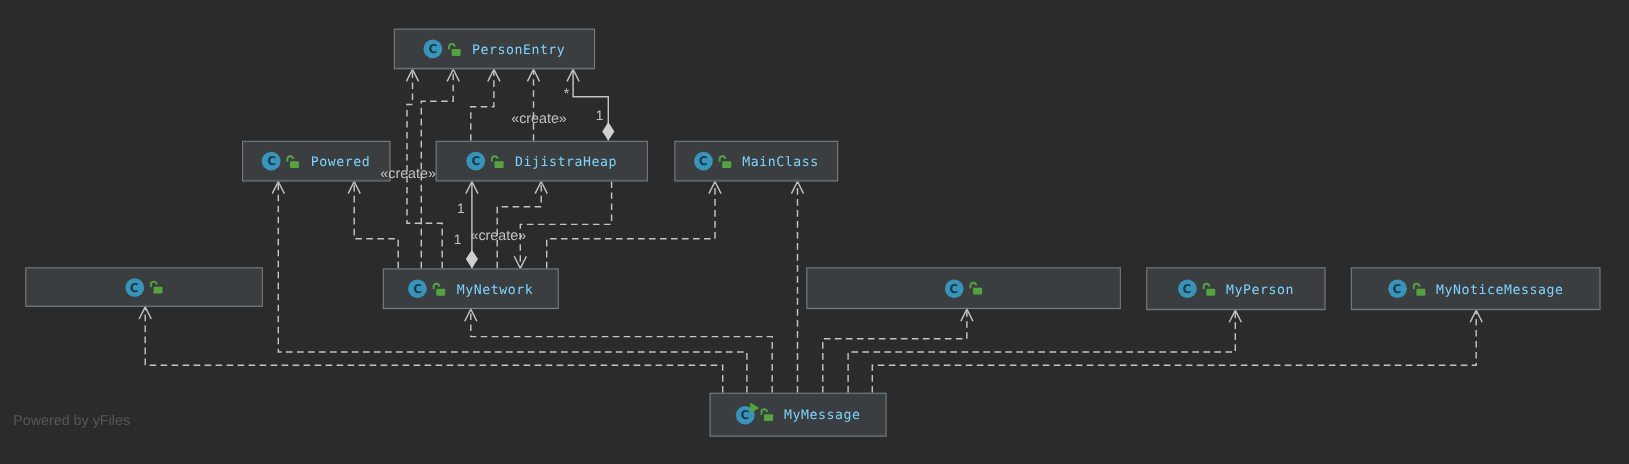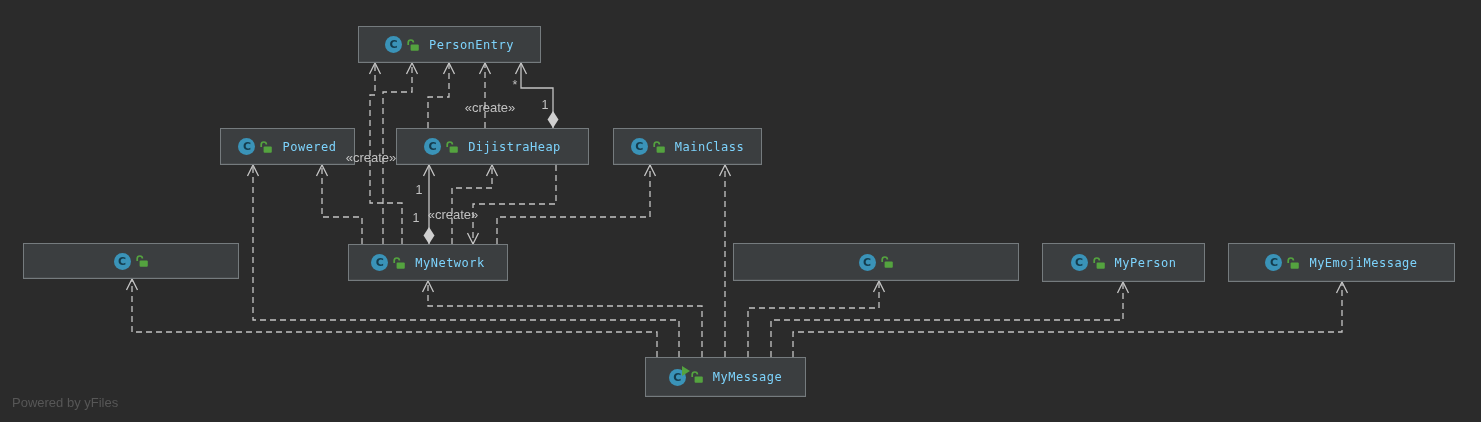--- a/index.html
+++ b/index.html
@@ -39,21 +39,21 @@
     border-left:8px solid #54a33f;
   }
   .edge-label{
     position:absolute;z-index:4;transform:translate(-50%,-50%);
     color:#c2c2c2;font-size:13px;
     font-family:"Liberation Sans","DejaVu Sans",sans-serif;
     white-space:nowrap;pointer-events:none;
   }
   .mult{font-size:12.5px;}
   #watermark{
-    position:absolute;left:12px;top:395px;z-index:5;
+    position:absolute;left:12px;top:374px;z-index:5;
     color:#575757;font-size:13px;
     font-family:"Liberation Sans","DejaVu Sans",sans-serif;
   }
 </style>
 </head>
 <body>
 
 <div id="canvas">
   <svg id="edges" width="1481" height="422">
       <g>
@@ -207,21 +207,21 @@
         <span class="lbl">MyPerson</span>
       </div>
       <div class="node" style="left: 1228px; top: 243px; width: 227px; height: 39px;">
         <span class="icon-pair">
           <span class="cls-circle">C</span>
           <svg width="14" height="14" viewBox="0 0 14 14">
             <path d="M2.2 7 V4.6 a2.6 2.6 0 0 1 5.2 0" fill="none" stroke="#54a33f" stroke-width="1.7"></path>
             <rect x="4.6" y="6.6" width="8.2" height="6.2" rx="1" fill="#54a33f"></rect>
           </svg>
         </span>
-        <span class="lbl">MyEmojiMessage</span>
+        <span class="lbl">MyNoticeMessage</span>
       </div>
       <div class="node" style="left: 645px; top: 357px; width: 161px; height: 40px;">
         <span class="icon-pair">
           <span class="cls-circle">C<span class="run-tri"></span></span>
           <svg width="14" height="14" viewBox="0 0 14 14">
             <path d="M2.2 7 V4.6 a2.6 2.6 0 0 1 5.2 0" fill="none" stroke="#54a33f" stroke-width="1.7"></path>
             <rect x="4.6" y="6.6" width="8.2" height="6.2" rx="1" fill="#54a33f"></rect>
           </svg>
         </span>
         <span class="lbl">MyMessage</span>

